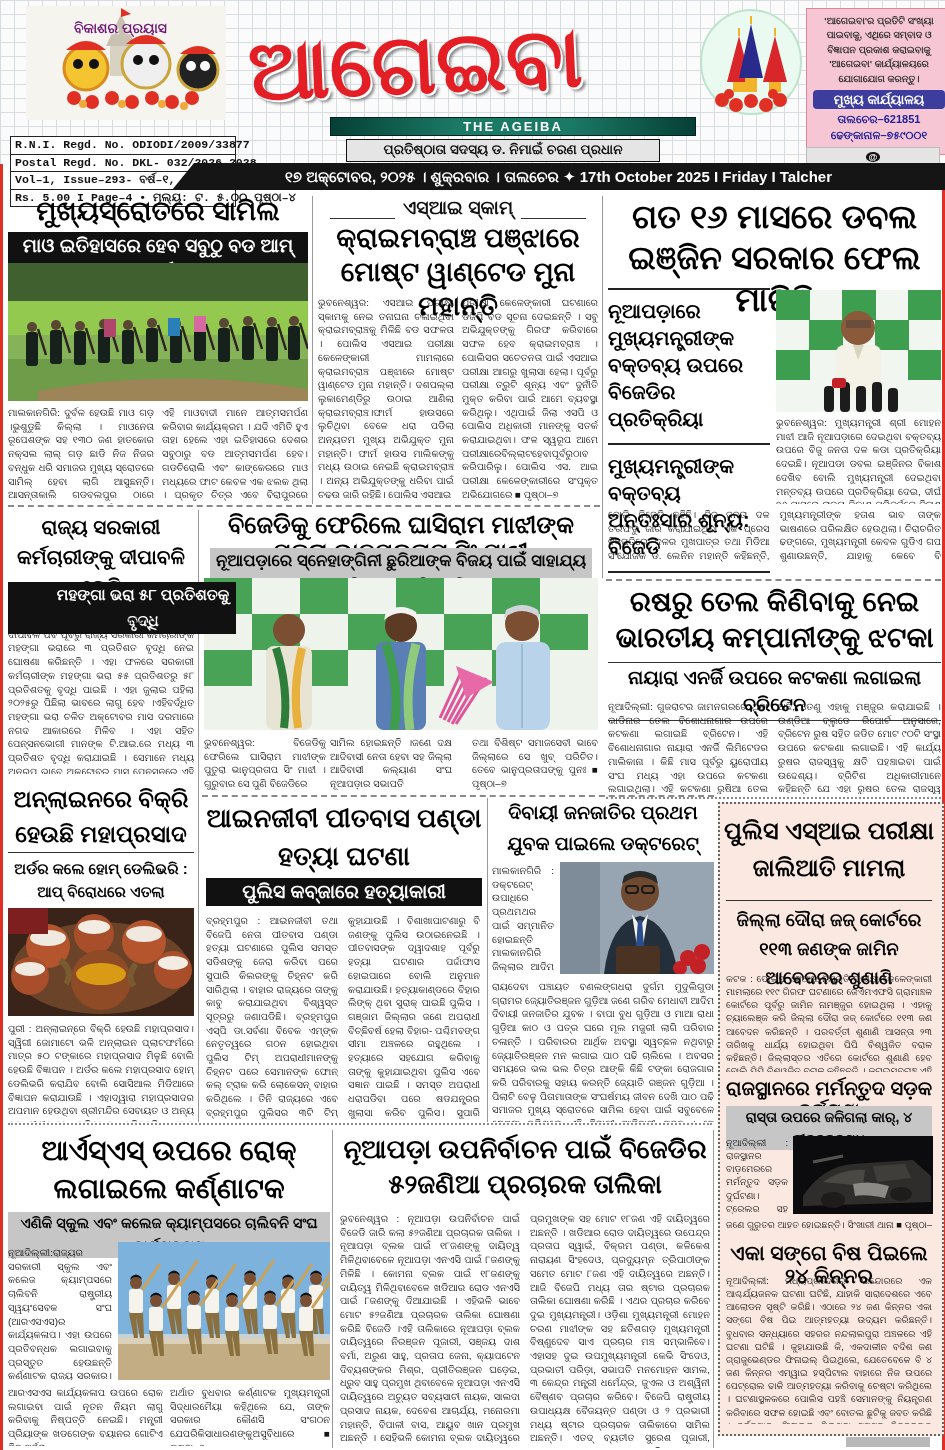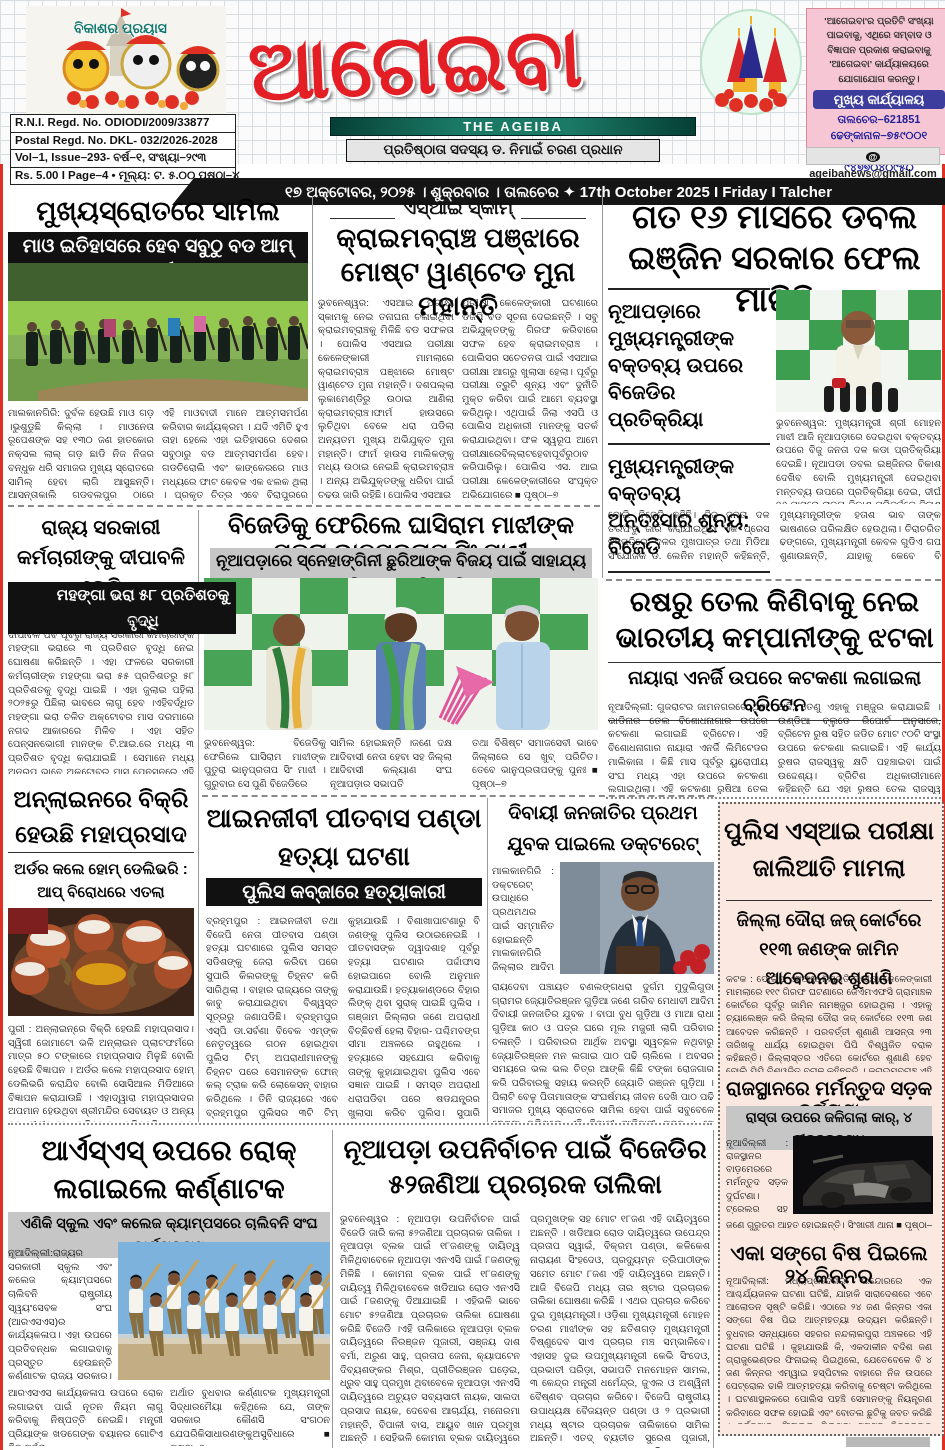--- a/index.html
+++ b/index.html
@@ -9,33 +9,33 @@
   .edge{position:absolute;top:0;bottom:0;width:3px;background:#e03024;}
   
   #masthead{left:0;top:0;width:945px;height:164px;
     background-image:linear-gradient(#d8dde2 1px,transparent 1px),linear-gradient(90deg,#d8dde2 1px,transparent 1px);
     background-size:14px 14px;background-color:#fbfbfb;}
   .mast-info{background:#fff;border:1px solid #222;font-weight:bold;font-size:11.5px;line-height:1.0;}
   .mast-info div{border-bottom:1px solid #222;padding:2px 4px 3px 4px;white-space:nowrap;}
   .mast-info div:last-child{border-bottom:none;}
   #logo{font-size:84px;font-weight:bold;color:#e31e24;line-height:1;transform:rotate(-2.5deg);
         text-shadow:2px 2px 0 #fff,4px 4px 3px rgba(0,0,0,.45);white-space:nowrap;}
-  #tagline{font-size:14px;font-weight:bold;color:#0f766e;text-shadow:1px 1px 0 #fff;}
+  #tagline{font-size:14px;font-weight:bold;color:#701a75;text-shadow:1px 1px 0 #fff;}
   #ageiba-banner{background:linear-gradient(90deg,#063f35,#1b7a66 35%,#1b7a66 65%,#063f35);color:#fff;
         font-weight:bold;text-align:center;font-size:13px;letter-spacing:2px;line-height:17px;border:1px solid #022;}
   #founder{background:#e5e5e5;border:1.5px solid #111;font-weight:bold;font-size:13.5px;text-align:center;line-height:20px;}
   #contact-box{background:#f7c6d5;border:1px solid #d89;padding:5px 6px 4px 6px;text-align:center;}
   #contact-box .note{font-size:9.6px;font-weight:bold;color:#333;line-height:1.5;}
   #head-office{background:#3d3d9e;color:#fff;font-weight:bold;text-align:center;font-size:13px;
         line-height:19px;border-radius:4px;margin:4px 0 3px 0;}
   .phone{font-size:11px;font-weight:bold;color:#22229a;line-height:1.45;}
   #email-strip{background:#e4e4e4;border:1px solid #bbb;font-size:11px;font-weight:bold;color:#222;
         text-align:center;line-height:16px;}
   #datebar{background:#151515;color:#fff;font-weight:bold;font-size:15px;line-height:27px;text-align:center;
-        clip-path:polygon(22px 0,100% 0,100% 100%,0 100%);margin-top:15px;}
+        clip-path:polygon(22px 0,100% 0,100% 100%,0 100%);}
   
   .headline{font-weight:bold;color:#000;text-align:center;line-height:1.12;font-stretch:condensed;}
   .blackbar{background:#111;color:#fff;font-weight:bold;text-align:center;}
   .graybar{background:#c6c6c6;color:#000;font-weight:bold;text-align:center;}
   .kicker{font-weight:bold;text-align:center;display:flex;align-items:flex-end;gap:8px;}
   .kicker::before,.kicker::after{content:"";flex:1;border-top:1.5px solid #333;}
   .ul-sub{font-weight:bold;font-size:20px;line-height:1.35;border-bottom:2px solid #222;padding:8px 0 10px 0;color:#000;}
   .ul-sub:first-child{border-top:2px solid #222;}
   .bodytxt{font-size:9.8px;text-align:justify;line-height:1.4;color:#141414;}
   .vrule{position:absolute;width:1px;background:#999;}
@@ -126,21 +126,21 @@
     <div id="head-office">ମୁଖ୍ୟ କାର୍ଯ୍ୟାଳୟ</div>
     <div class="phone">ତାଲଚେର–621851</div>
     <div class="phone">ଢେଙ୍କାନାଳ–୭୫୯୦୦୧</div>
     <div class="phone">ଯୋଗାଯୋଗ : ୯୪୭୭୦୪୦୯୫୦</div>
   </div>
   <div class="abs" id="email-strip" style="left:806px;top:147px;width:132px;height:16px;">
     <span style="background:#111;color:#fff;border-radius:50%;padding:0 3px;font-size:9px;">@</span>
     <span>ageibanews@gmail.com</span>
   </div>
 
-  <div class="abs mast-info" style="left:10px;top:114px;width:224px;">
+  <div class="abs mast-info" style="left:10px;top:136px;width:224px;font-family:Liberation Mono, monospace;">
     <div>R.N.I. Regd. No. ODIODI/2009/33877</div>
     <div>Postal Regd. No. DKL- 032/2026-2028</div>
     <div>Vol–1, Issue–293- ବର୍ଷ–୧, ସଂଖ୍ୟା–୨୯୩</div>
     <div>Rs. 5.00 I Page–4 • ମୂଲ୍ୟ: ଟ. ୫.୦୦ ପୃଷ୍ଠା–୪</div>
   </div>
 
   <div class="abs" id="datebar" style="left:172px;top:163px;width:773px;height:27px;">୧୭ ଅକ୍ଟୋବର, ୨୦୨୫ । ଶୁକ୍ରବାର । ତାଲଚେର ✦ 17th October 2025 I Friday I Talcher</div>
 
   <div class="vrule" style="left:312px;top:196px;height:308px;"></div>
   <div class="vrule" style="left:602px;top:196px;height:382px;"></div>

